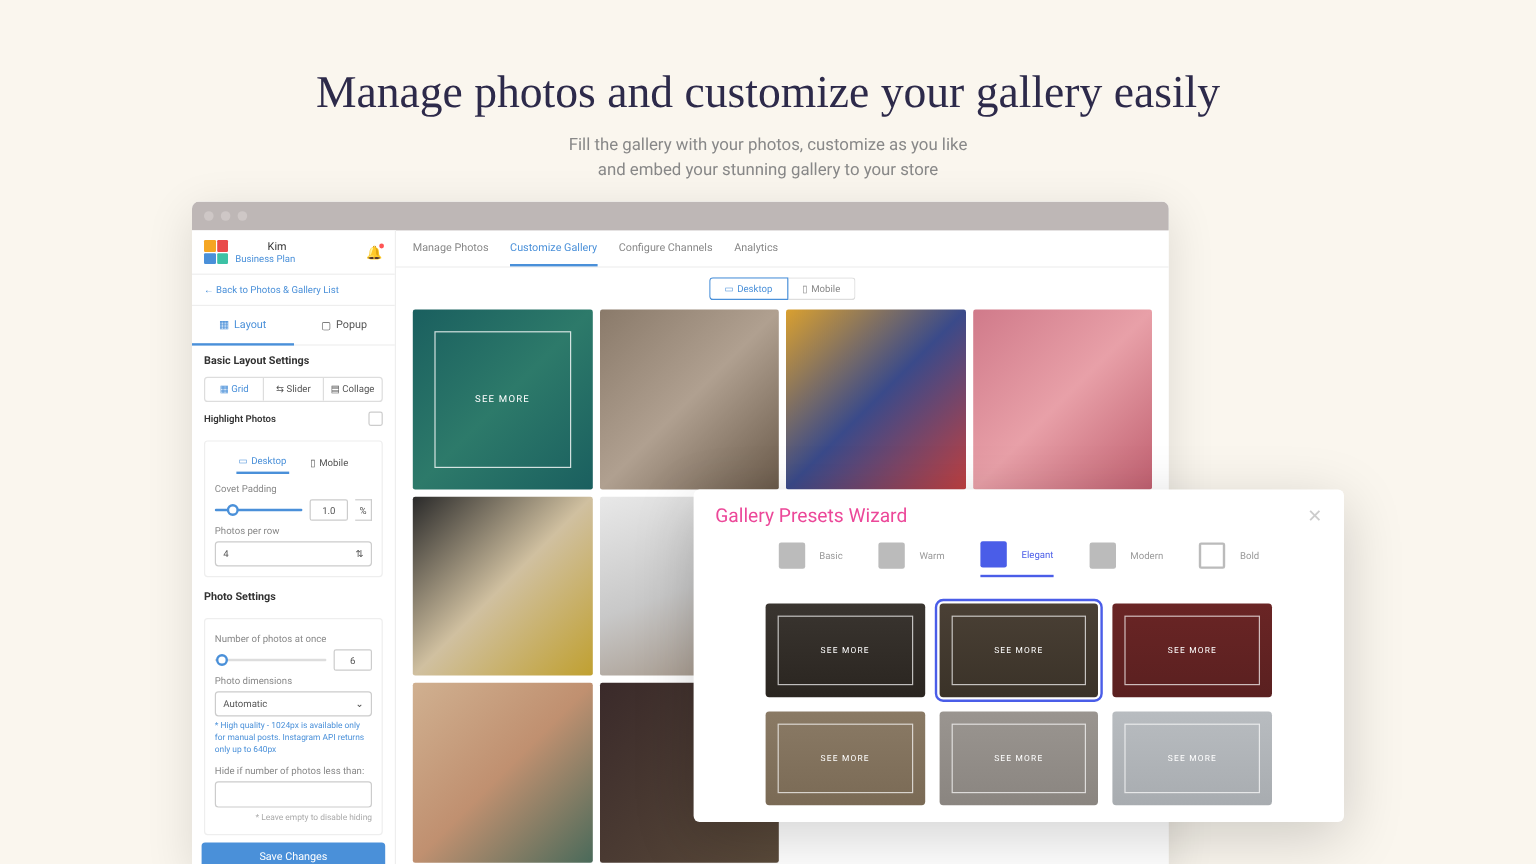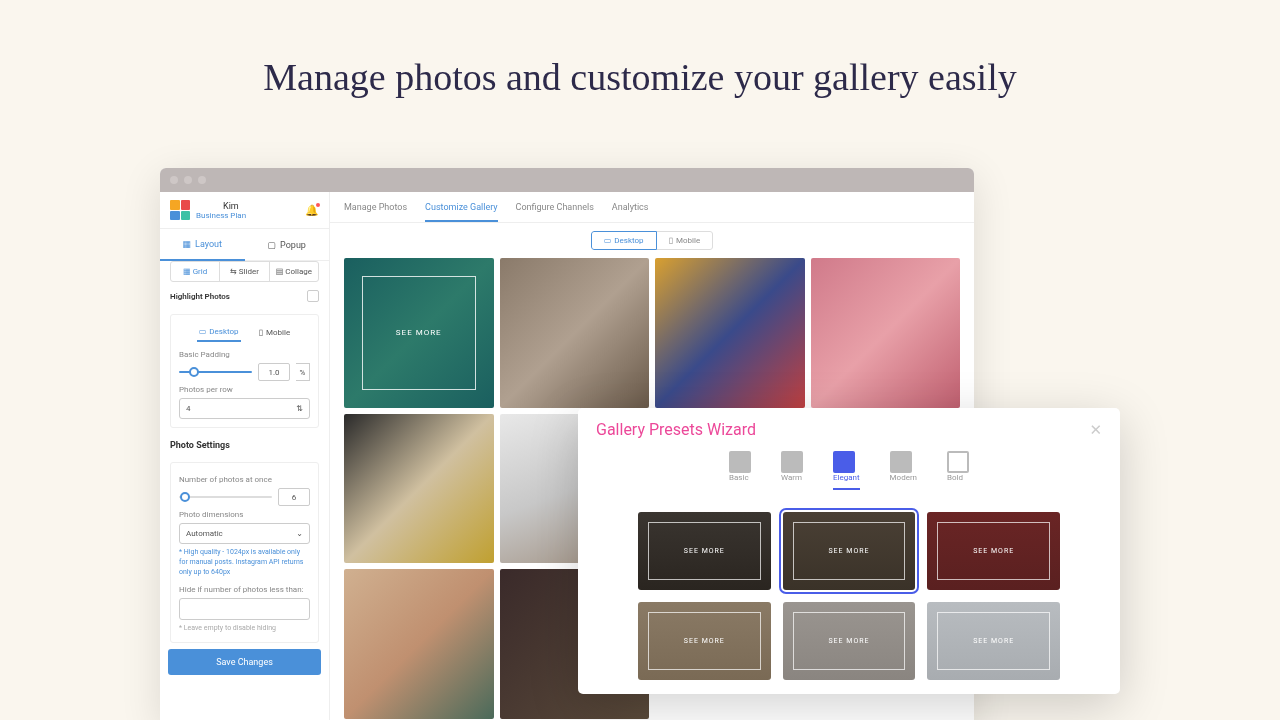--- a/index.html
+++ b/index.html
@@ -36,21 +36,21 @@
   .minitab.active { color:#4a90d9; border-bottom:2px solid #4a90d9;}
   .label { font-size:8px; color:#888; margin:4px 0;}
   .slider-row { display:flex; align-items:center; gap:6px; }
   .slider { flex:1; height:2px; background:#4a90d9; position:relative; border-radius:1px;}
   .slider.gray{background:#ddd;}
   .thumb { position:absolute; width:10px; height:10px; background:#fff; border:2px solid #4a90d9; border-radius:50%; top:-4px; transform:translateX(-50%);}
   .numbox { width:32px; height:18px; border:1px solid #ccc; border-radius:2px; font-size:8px; display:flex; align-items:center; justify-content:center;}
   .pct { width:14px; height:18px; border:1px solid #ccc; border-left:0; display:flex;align-items:center;justify-content:center;font-size:8px;}
   .select { border:1px solid #ccc; border-radius:3px; padding:5px 6px; font-size:8px; display:flex; justify-content:space-between; margin-top:2px;}
   .hint { font-size:7px; color:#4a90d9; line-height:1.4; margin-top:4px;}
-  .hint.gray{color:#aaa;}
+  .hint.gray{color:#aaa;text-align:right;}
   .input { border:1px solid #ccc; border-radius:3px; height:22px; margin-top:4px;}
   .savebtn { margin:6px 8px 0; background:#4a90d9; color:#fff; font-size:9px; text-align:center; padding:8px; border-radius:3px; cursor:pointer;}
   .main { flex:1; display:flex; flex-direction:column; }
   .toptabs { display:flex; gap:18px; padding:10px 14px 0; border-bottom:1px solid #eee; font-size:9px; color:#888;}
   .toptab { padding-bottom:8px; cursor:pointer;}
   .toptab.active { color:#4a90d9; border-bottom:2px solid #4a90d9;}
   .header { display:flex; align-items:center; justify-content:space-between; padding:10px 14px; border-bottom:1px solid #eee;}
   .title { font-size:13px; color:#333; }
   .embed { border:1px solid #ddd; border-radius:3px; padding:5px 10px; font-size:8px; color:#666; cursor:pointer; display:flex; align-items:center; gap:4px;}
   .viewswitch { display:flex; justify-content:center; padding:8px;}
@@ -63,36 +63,39 @@
   .photo { aspect-ratio:1; border-radius:2px; background-size:cover; background-position:center;}
   .photo.overlay{position:relative;}
   .photo.overlay::before{content:"";position:absolute;inset:18px;border:1px solid rgba(255,255,255,0.8);}
   .photo.overlay::after{content:"SEE MORE";position:absolute;inset:0;display:flex;align-items:center;justify-content:center;color:#fff;font-size:8px;letter-spacing:1px;}
   .modal { position:absolute; left:578px; top:408px; width:542px; background:#fff; border-radius:5px; box-shadow:0 12px 50px rgba(0,0,0,0.18); padding:0; }
   .modal-head { display:flex; align-items:center; justify-content:space-between; padding:12px 18px;}
   .modal-title { font-size:16px; color:#ec4899; }
   .close { color:#ccc; cursor:pointer; font-size:15px;}
   .modal-sub { text-align:center; font-size:13px; color:#333; padding:6px 0 12px;}
   .styles { display:flex; justify-content:center; gap:30px; padding:0 0 8px;}
-  .style { display:flex; flex-direction:column; align-items:flex-start; gap:0; cursor:pointer; padding-bottom:6px;}
+  .style { display:flex; align-items:center; gap:12px; cursor:pointer; padding-bottom:6px;}
   .style.active{border-bottom:2px solid #4a5de8;}
   .swatch { width:22px; height:22px; border-radius:2px;}
   .style-label { font-size:8px; color:#999;}
   .style.active .style-label{color:#4a5de8;}
   .presets { display:grid; grid-template-columns:repeat(3,1fr); gap:12px; padding:14px 60px;}
   .preset { aspect-ratio:1.7; border-radius:3px; position:relative; cursor:pointer; background-size:cover;}
   .preset::before{content:"";position:absolute;inset:10px;border:1px solid rgba(255,255,255,0.7);}
   .preset::after{content:"SEE MORE";position:absolute;inset:0;display:flex;align-items:center;justify-content:center;color:#fff;font-size:7px;letter-spacing:1px;}
   .preset.sel{outline:2px solid #4a5de8; outline-offset:2px;}
 </style>
 </head>
 <body>
 
 <div class="hero">
   <h1>Manage photos and customize your gallery easily</h1>
+  <p>
+    <span>Fill the gallery with your photos, customize as you like</span><br><span>and embed your stunning gallery to your store</span>
+  </p>
 </div>
 
 <div class="window">
   <div class="titlebar">
     <div class="dot"></div>
     <div class="dot"></div>
     <div class="dot"></div>
   </div>
   <div class="chrome">
     <div class="sidebar">
@@ -102,51 +105,53 @@
             <div style="background:#e94b4b"></div>
           <div style="background:#4a90d9"></div>
             <div style="background:#3cc1a5"></div>
         </div>
         <div>
           <div class="name">Kim</div>
           <div class="plan">Business Plan</div>
         </div>
         <div class="bell">🔔</div>
       </div>
+      <div class="backlink">←   Back to Photos &amp; Gallery List</div>
       <div class="side-tabs">
         <div class="side-tab active">
             <span style="color:#4a90d9">▦</span>
             <span>Layout</span>
           </div>
         <div class="side-tab">
             <span>▢</span>
             <span>Popup</span>
           </div>
       </div>
+      <div class="section">Basic Layout Settings</div>
       <div class="seg3">
         <div class="active"><span>▦</span> <span>Grid</span></div>
         <div><span>⇆</span> <span>Slider</span></div>
         <div><span>▤</span> <span>Collage</span></div>
       </div>
       <div class="row">
         <span style="font-weight:600;color:#333">Highlight Photos</span>
         <div class="checkbox"></div>
       </div>
       <div class="card">
         <div class="minitabs">
           <div class="minitab active">
               <span>▭</span>
               <span>Desktop</span>
             </div>
           <div class="minitab">
               <span>▯</span>
               <span>Mobile</span>
             </div>
         </div>
-        <div class="label">Basic Padding</div>
+        <div class="label">Covet Padding</div>
         <div class="slider-row">
           <div class="slider">
               <div class="thumb" style="left:20%"></div>
             </div>
           <div class="numbox">1.0</div>
           <div class="pct">%</div>
         </div>
         <div class="label">Photos per row</div>
         <div class="select">
             <span>4</span>

